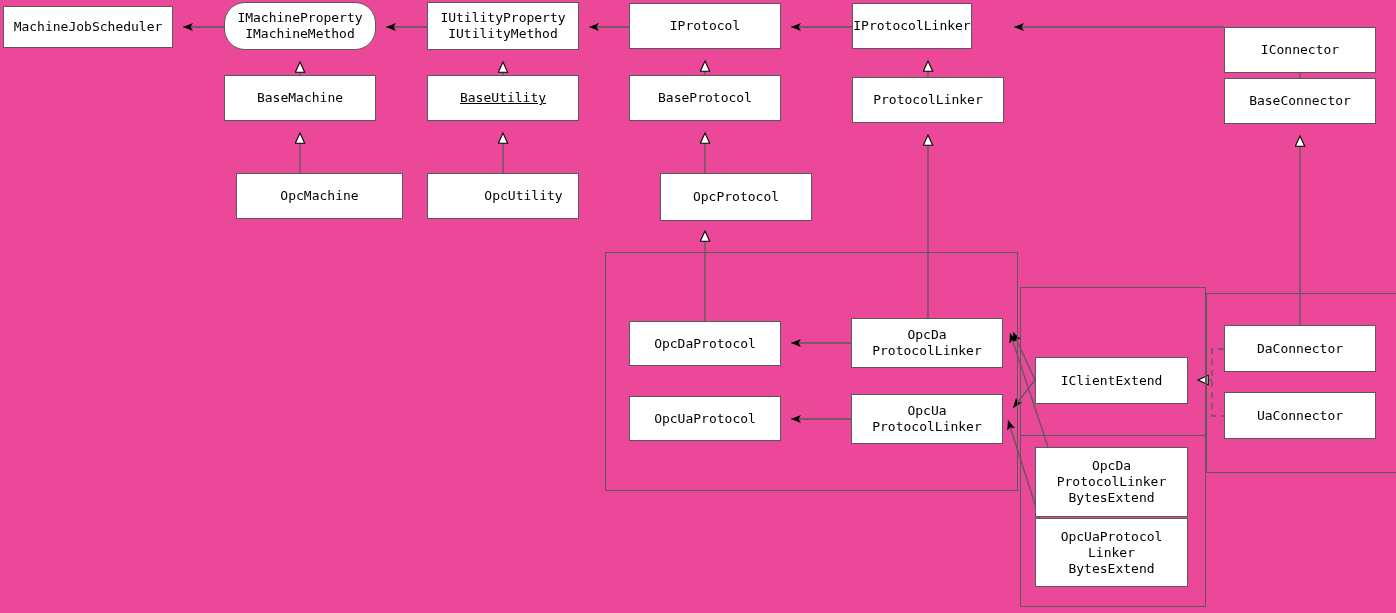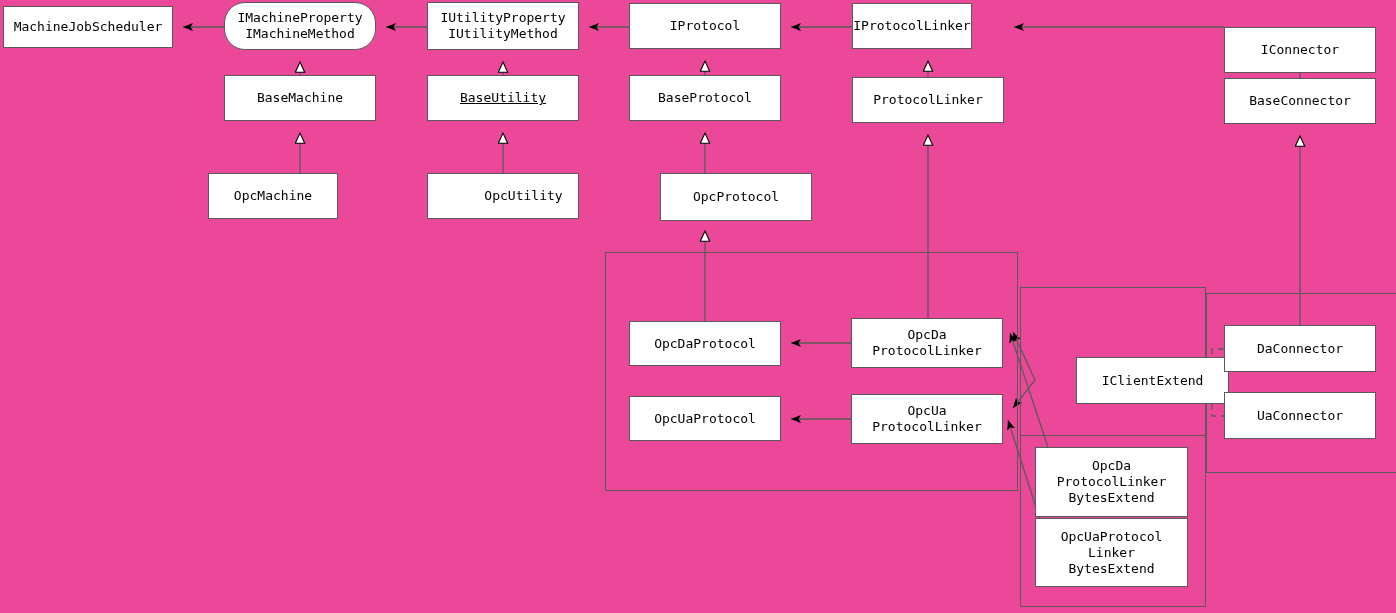--- a/index.html
+++ b/index.html
@@ -143,21 +143,21 @@
   <div class="node" style="left:629px; top:75px; width:152px; height:46px;">
     <span class="label">BaseProtocol</span>
   </div>
   <div class="node" style="left:852px; top:77px; width:152px; height:46px;">
     <span class="label">ProtocolLinker</span>
   </div>
   <div class="node" style="left:1224px; top:78px; width:152px; height:46px;">
     <span class="label">BaseConnector</span>
   </div>
 
-  <div class="node" style="left:208px; top:173px; width:130px; height:46px;justify-content:center;">
+  <div class="node" style="left:236px; top:173px; width:167px; height:46px;justify-content:center;">
     <span class="label">OpcMachine</span>
   </div>
   <div class="node" style="left:427px; top:173px; width:152px; height:46px;padding-left:41px;">
     <span class="label">OpcUtility</span>
   </div>
   <div class="node" style="left:660px; top:173px; width:152px; height:48px;">
     <span class="label">OpcProtocol</span>
   </div>
 
   <div class="node" style="left:629px; top:321px; width:152px; height:45px;">
@@ -168,21 +168,21 @@
   </div>
   <div class="node" style="left:851px; top:318px; width:152px; height:50px;">
     <span class="label">OpcDa
 ProtocolLinker</span>
   </div>
   <div class="node" style="left:851px; top:394px; width:152px; height:50px;">
     <span class="label">OpcUa
 ProtocolLinker</span>
   </div>
 
-  <div class="node" style="left:1035px; top:357px; width:153px; height:47px;margin-left:41px;">
+  <div class="node" style="left:1035px; top:357px; width:153px; height:47px;">
     <span class="label">IClientExtend</span>
   </div>
   <div class="node" style="left:1035px; top:447px; width:153px; height:70px;">
     <span class="label">OpcDa
 ProtocolLinker
 BytesExtend</span>
   </div>
   <div class="node" style="left:1035px; top:518px; width:153px; height:69px;">
     <span class="label">OpcUaProtocol
 Linker

